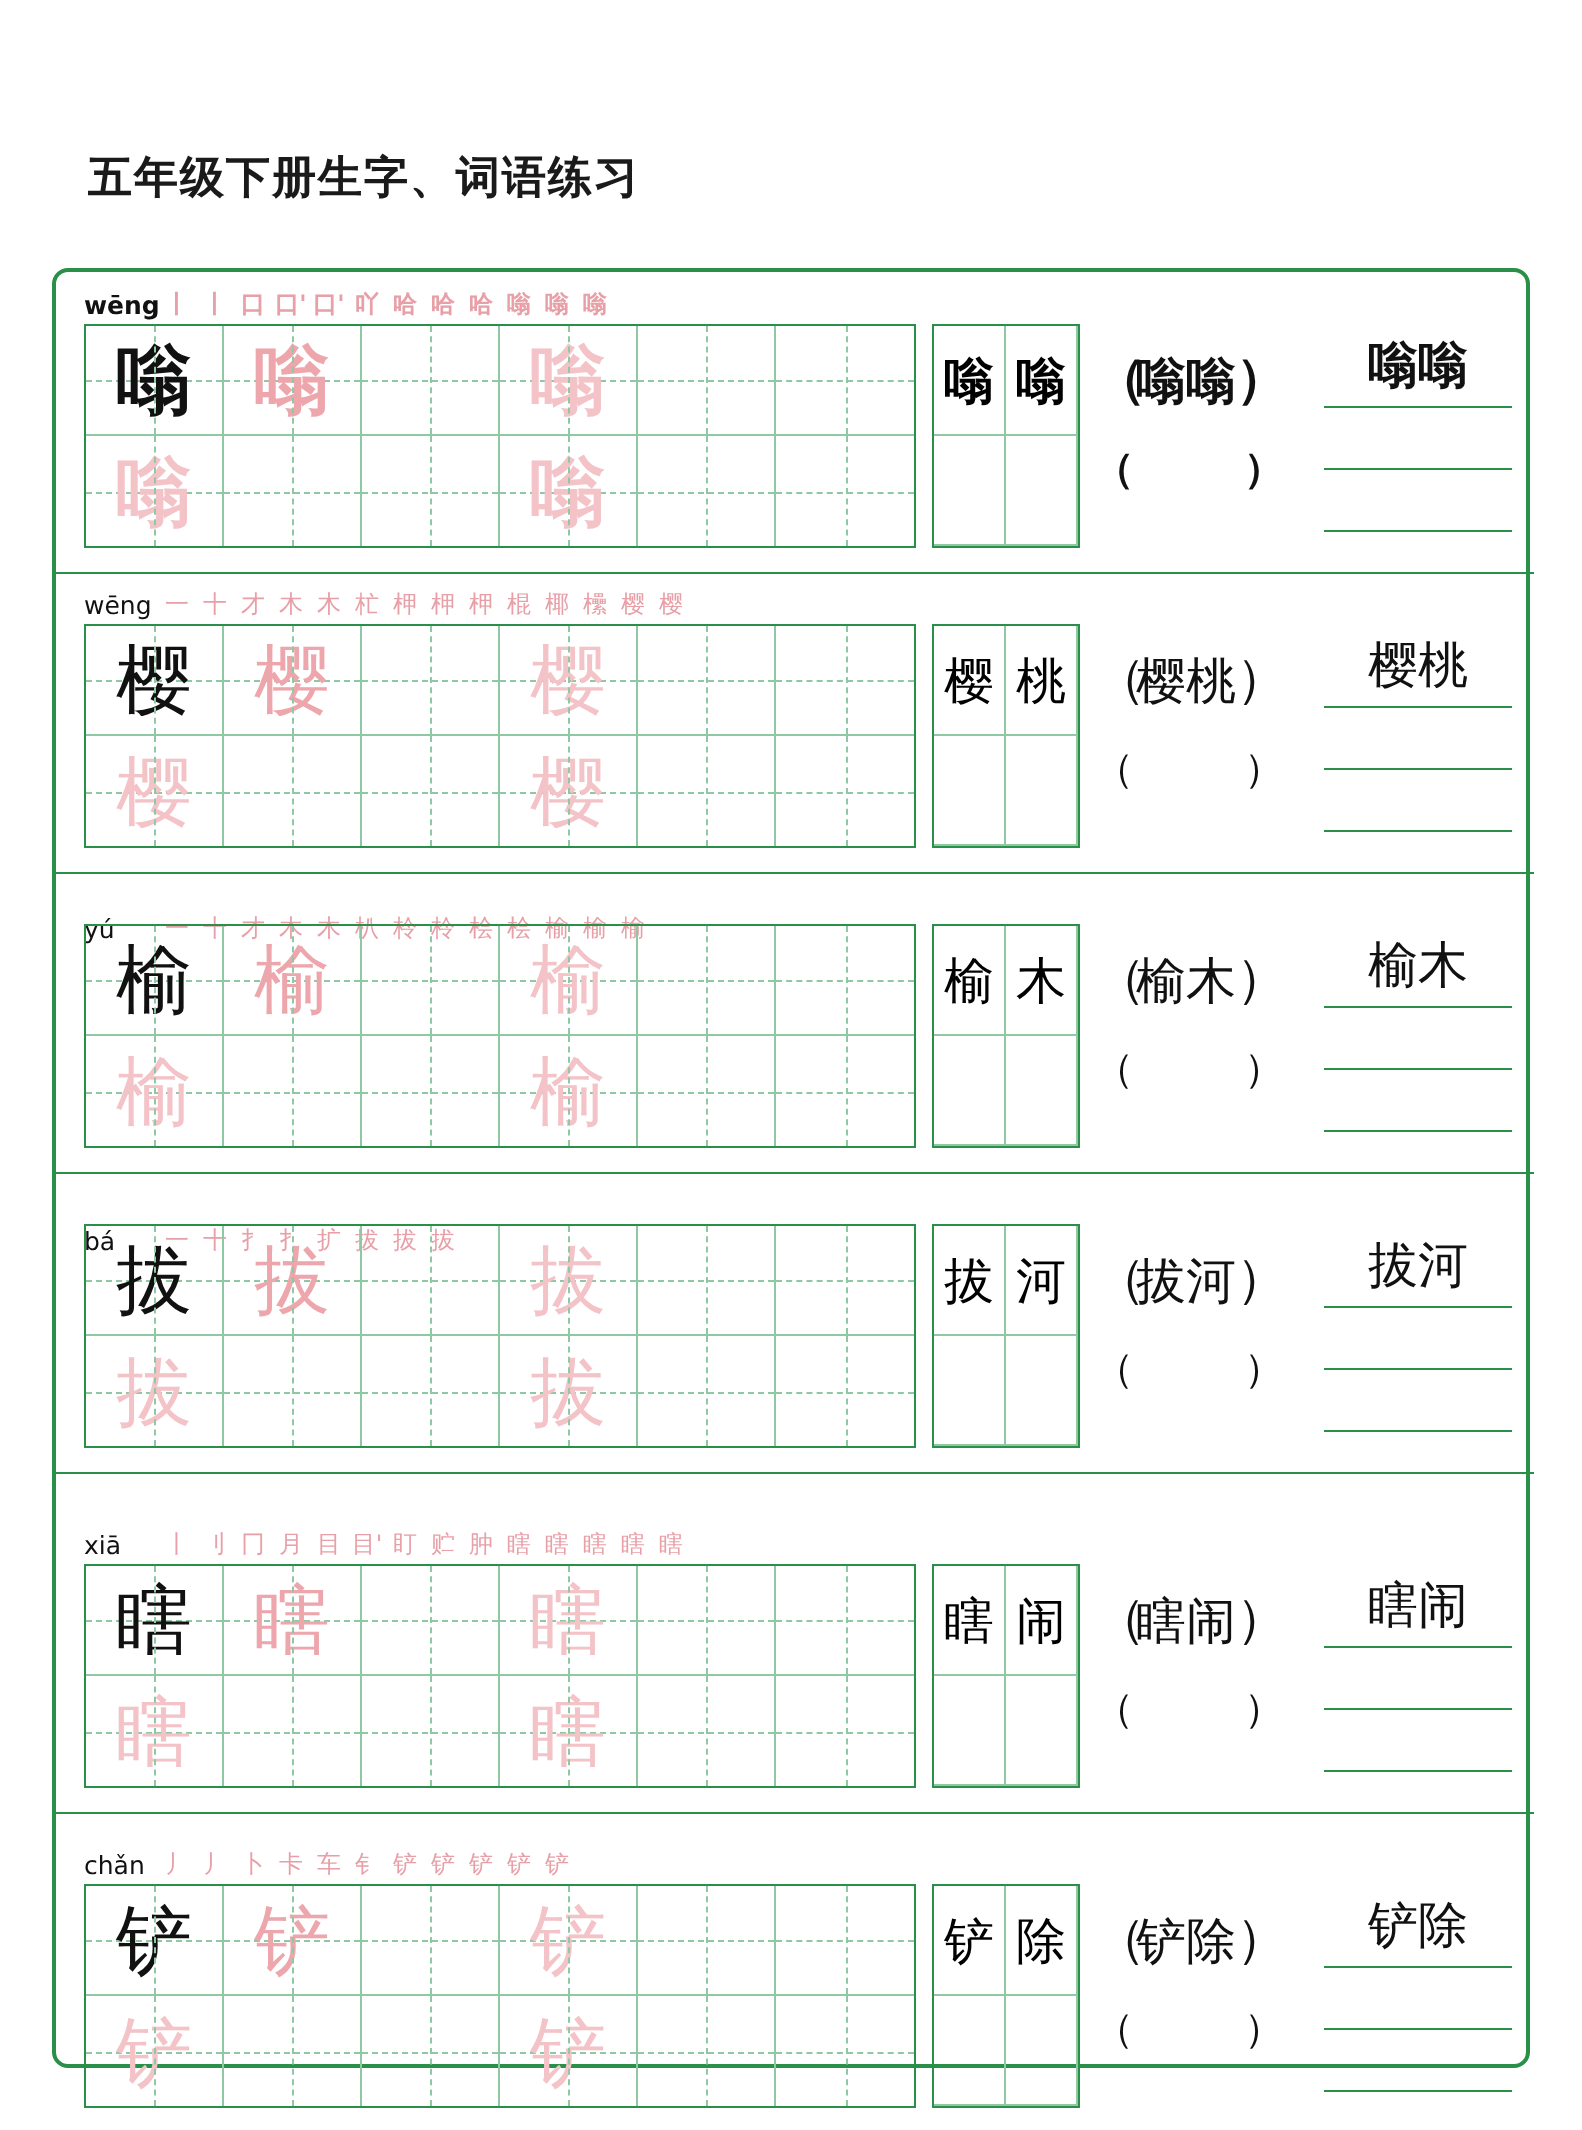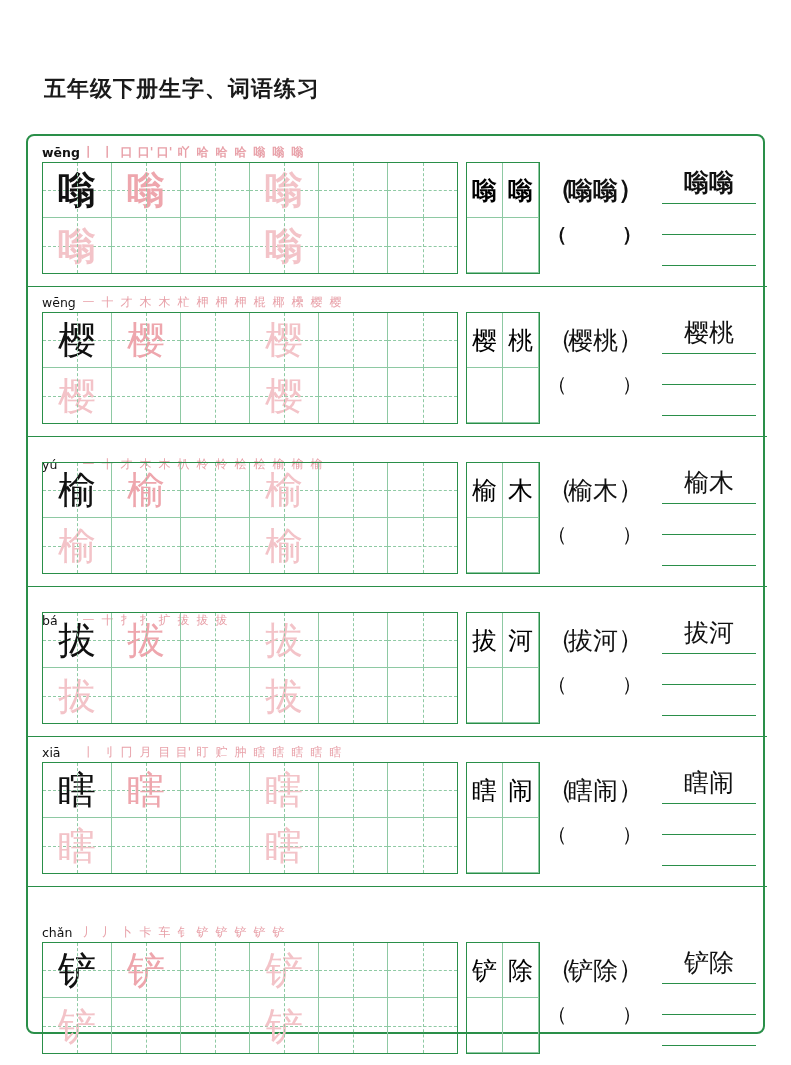--- a/index.html
+++ b/index.html
@@ -468,21 +468,21 @@
       <div class="ruled" style="left:634px;top:30px;width:94px;">
         <div class="word">拔河</div>
         <div class="line" style="margin-top:4px;"></div>
         <div class="line" style="margin-top:30px;"></div>
         <div class="line" style="margin-top:30px;"></div>
       </div>
 
       <div class="rowsep" style="top:150px;"></div>
     </div>
 
-    <div class="row" style="top:600px;height:150px;text-decoration:underline;">
+    <div class="row" style="top:620px;height:150px;text-decoration:underline;">
       <div class="strokeline" style="top:6px;">
         <span class="pinyin">xiā</span>
         <span class="strokes">
           <span class="stroke">丨</span>
           <span class="stroke">刂</span>
           <span class="stroke">冂</span>
           <span class="stroke">月</span>
           <span class="stroke">目</span>
           <span class="stroke">目'</span>
           <span class="stroke">盯</span>

